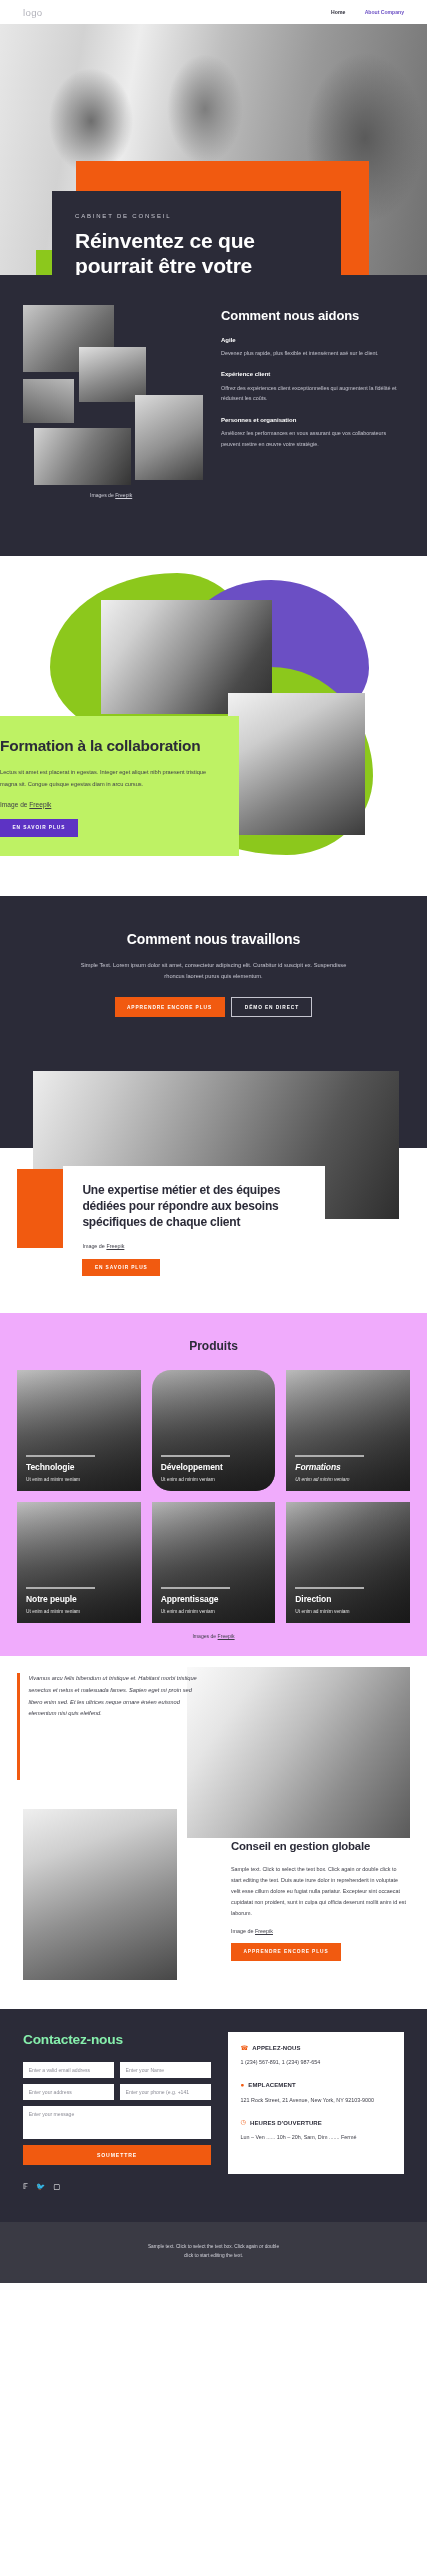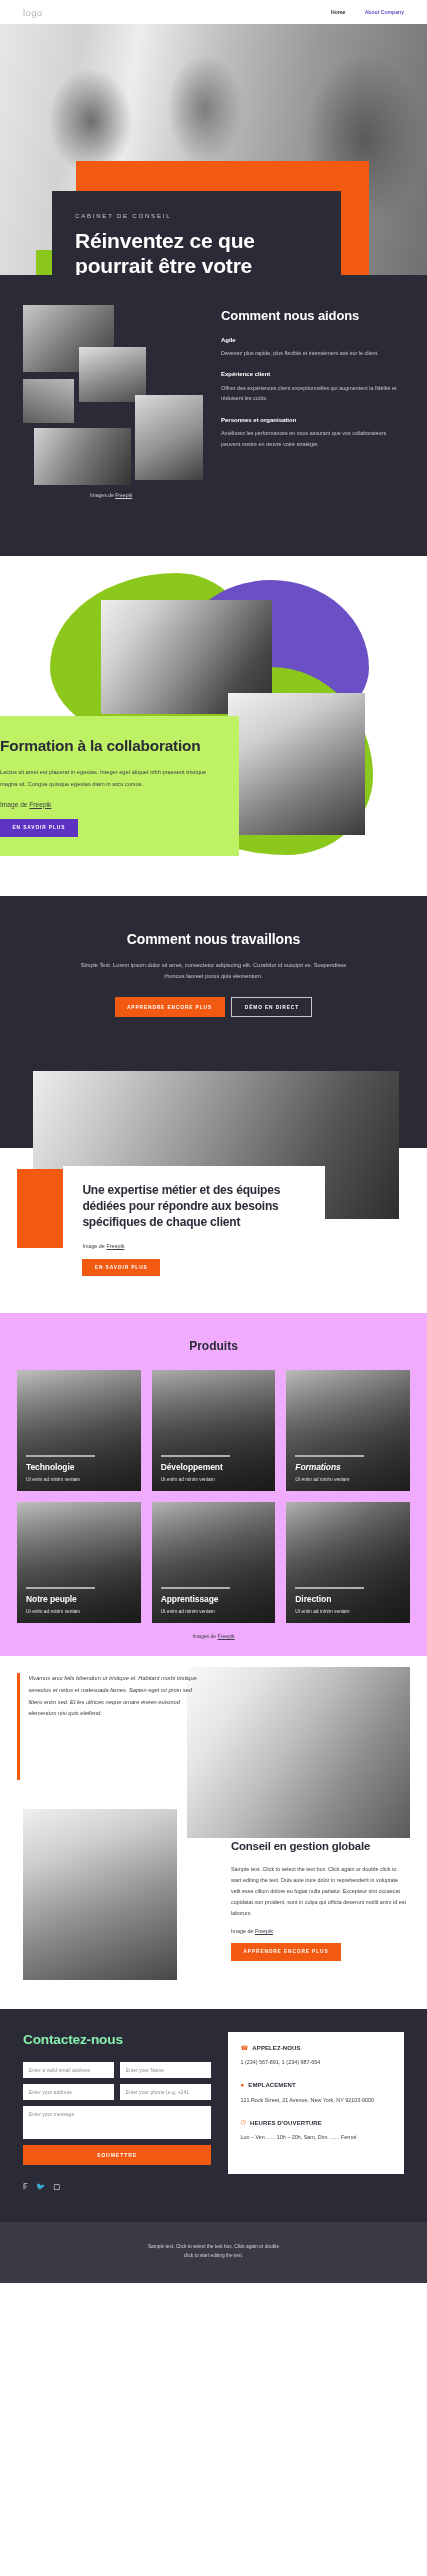--- a/index.html
+++ b/index.html
@@ -165,21 +165,21 @@
   
   .produits { background: #f0abfc; padding: 26px 17px 17px 17px; }
   .produits-title { font-size: 12px; font-weight: 700; text-align: center; margin-bottom: 17px; }
   .prod-grid { display: grid; grid-template-columns: repeat(3, 1fr); gap: 11px; }
   .prod-card {
     position: relative; height: 121px; overflow: hidden;
     filter: grayscale(1);
     display: flex; flex-direction: column; justify-content: flex-end;
   }
   .prod-card.p1 { background: linear-gradient(150deg,#dedede,#9a9a9a 45%,#3b3b3b); }
-  .prod-card.p2 { background: linear-gradient(160deg,#c8c8c8,#8b8b8b 40%,#2f2f2f); }
+  .prod-card.p2 { background: linear-gradient(160deg,#c8c8c8,#8b8b8b 40%,#2f2f2f); border-radius: 19px; }
   .prod-card.p3 { background: linear-gradient(135deg,#d9d9d9,#8f8f8f 50%,#414141); font-style: italic; }
   .prod-card.p4 { background: linear-gradient(145deg,#d2d2d2,#858585 45%,#343434); }
   .prod-card.p5 { background: linear-gradient(155deg,#dcdcdc,#939393 48%,#2c2c2c); }
   .prod-card.p6 { background: linear-gradient(130deg,#cfcfcf,#7f7f7f 42%,#282828); }
   .prod-overlay {
     position: absolute; inset: 0;
     background: linear-gradient(180deg, rgba(20,20,26,.15) 0%, rgba(20,20,26,.55) 55%, rgba(20,20,26,.78) 100%);
   }
   .prod-body { position: relative; z-index: 2; padding: 0 9px 9px 9px; }
   .prod-rule { width: 69px; height: 1.7px; background: #8cc81c; margin-bottom: 5.7px; }

